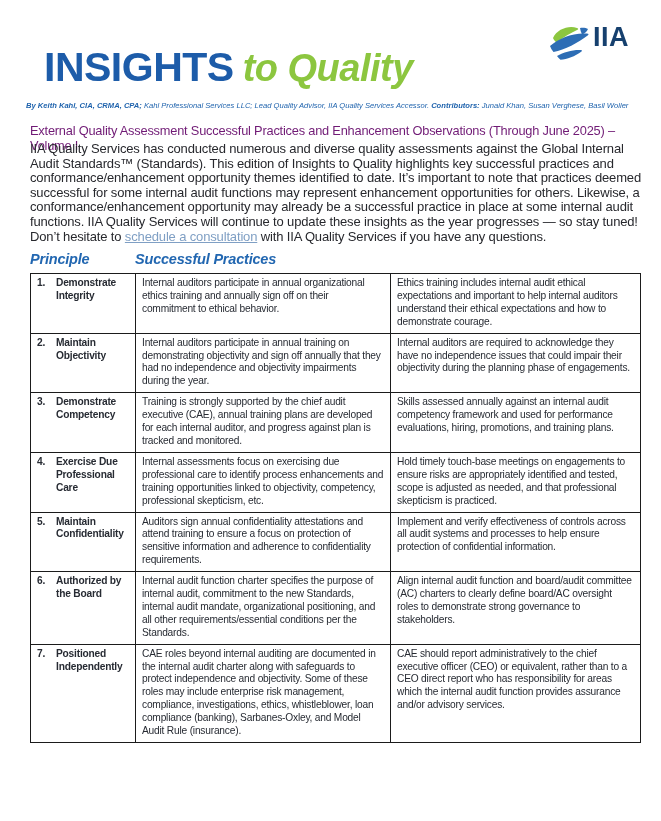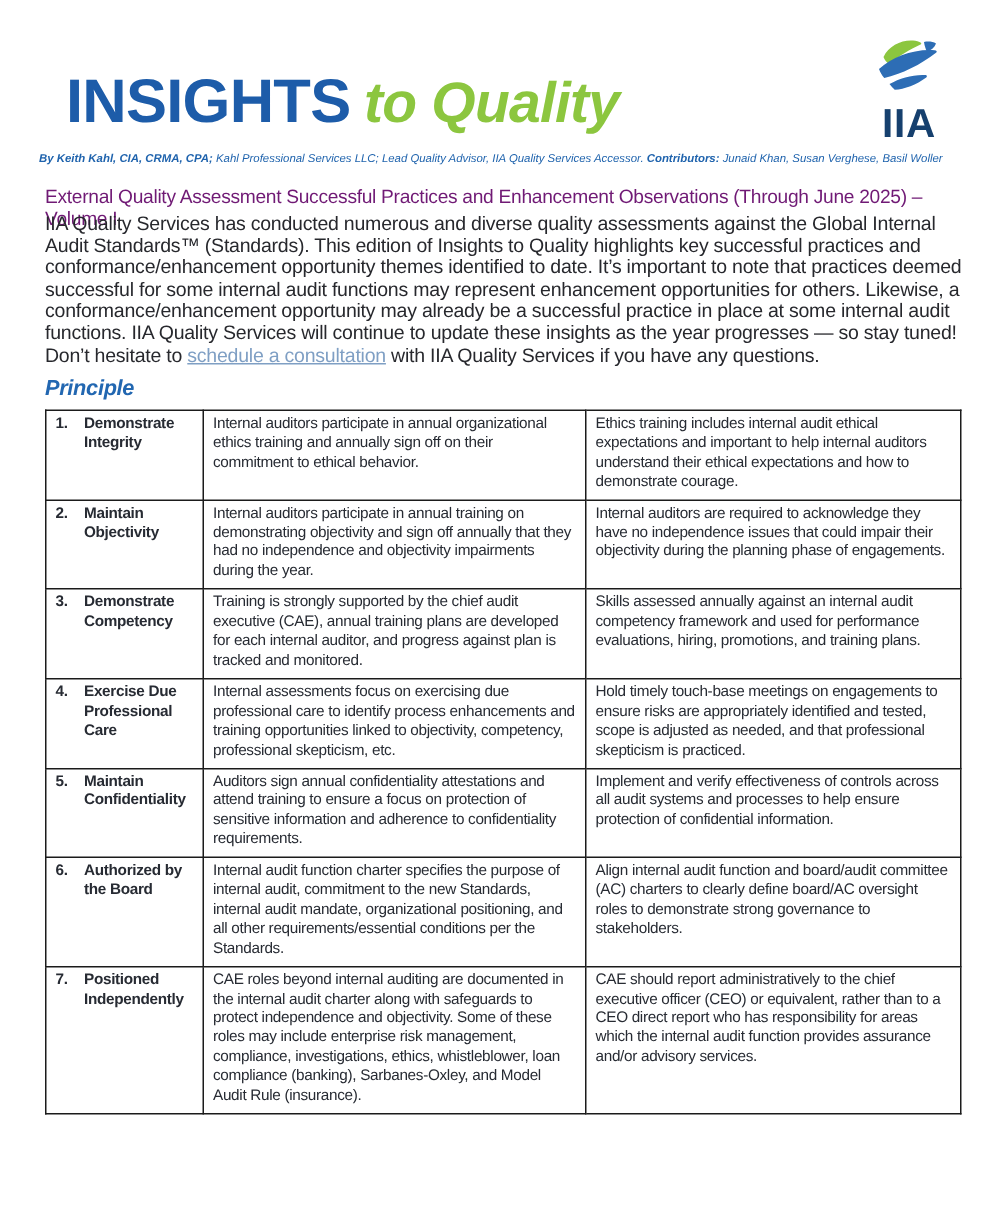--- a/index.html
+++ b/index.html
@@ -8,21 +8,21 @@
     position:relative; width:661px; height:821px; background:#ffffff;
     font-family:"Liberation Sans", sans-serif; overflow:hidden;
   }
 
   
   .title { position:absolute; left:44px; top:44px; white-space:nowrap; }
   .title-main { font-size:41px; font-weight:bold; color:#1d5ca9; letter-spacing:-0.5px; }
   .title-accent { font-size:38px; font-weight:bold; font-style:italic; color:#8cc63f; margin-left:9px; letter-spacing:-0.5px; }
 
   .logo { position:absolute; right:22px; top:24px; display:flex; align-items:flex-start; gap:10px; }
-  .logo-left { display:flex; flex-direction:column; align-items:center; }
+  .logo-left { display:flex; flex-direction:row; align-items:flex-start; }
   .logo-iia { font-size:27px; font-weight:bold; color:#16406e; line-height:0.95; letter-spacing:0.5px; margin-top:1px; }
   .logo-right { font-size:25px; color:#2d6db5; line-height:1.1; margin-top:11px; }
 
   
   .byline {
     position:absolute; left:26px; top:101px; width:620px;
     font-size:7.6px; font-style:italic; color:#1f63ad; white-space:nowrap;
   }
   .byline .b { font-weight:bold; }
 
@@ -89,20 +89,21 @@
   <div class="byline">
     <span class="b">By Keith Kahl, CIA, CRMA, CPA;</span><span> Kahl Professional Services LLC; Lead Quality Advisor, IIA Quality Services Accessor. </span><span class="b">Contributors:</span><span> Junaid Khan, Susan Verghese, Basil Woller</span>
   </div>
 
   <div class="section-heading">External Quality Assessment Successful Practices and Enhancement Observations (Through June 2025) – Volume I</div>
 
   <p class="intro"><span>IIA Quality Services has conducted numerous and diverse quality assessments against the Global Internal Audit Standards™ (Standards). This edition of Insights to Quality highlights key successful practices and conformance/enhancement opportunity themes identified to date. It’s important to note that practices deemed successful for some internal audit functions may represent enhancement opportunities for others. Likewise, a conformance/enhancement opportunity may already be a successful practice in place at some internal audit functions. IIA Quality Services will continue to update these insights as the year progresses — so stay tuned! Don’t hesitate to </span><a>schedule a consultation</a><span> with IIA Quality Services if you have any questions.</span></p>
 
   <div class="thead">
     <span>Principle</span>
+    <span>Successful Practices</span>
   </div>
 
   <table class="grid">
     <tbody>
       <tr>
         <td class="c1">
             <div class="p-row">
               <span class="num">1.</span>
               <span class="pname">Demonstrate Integrity</span>
             </div>

